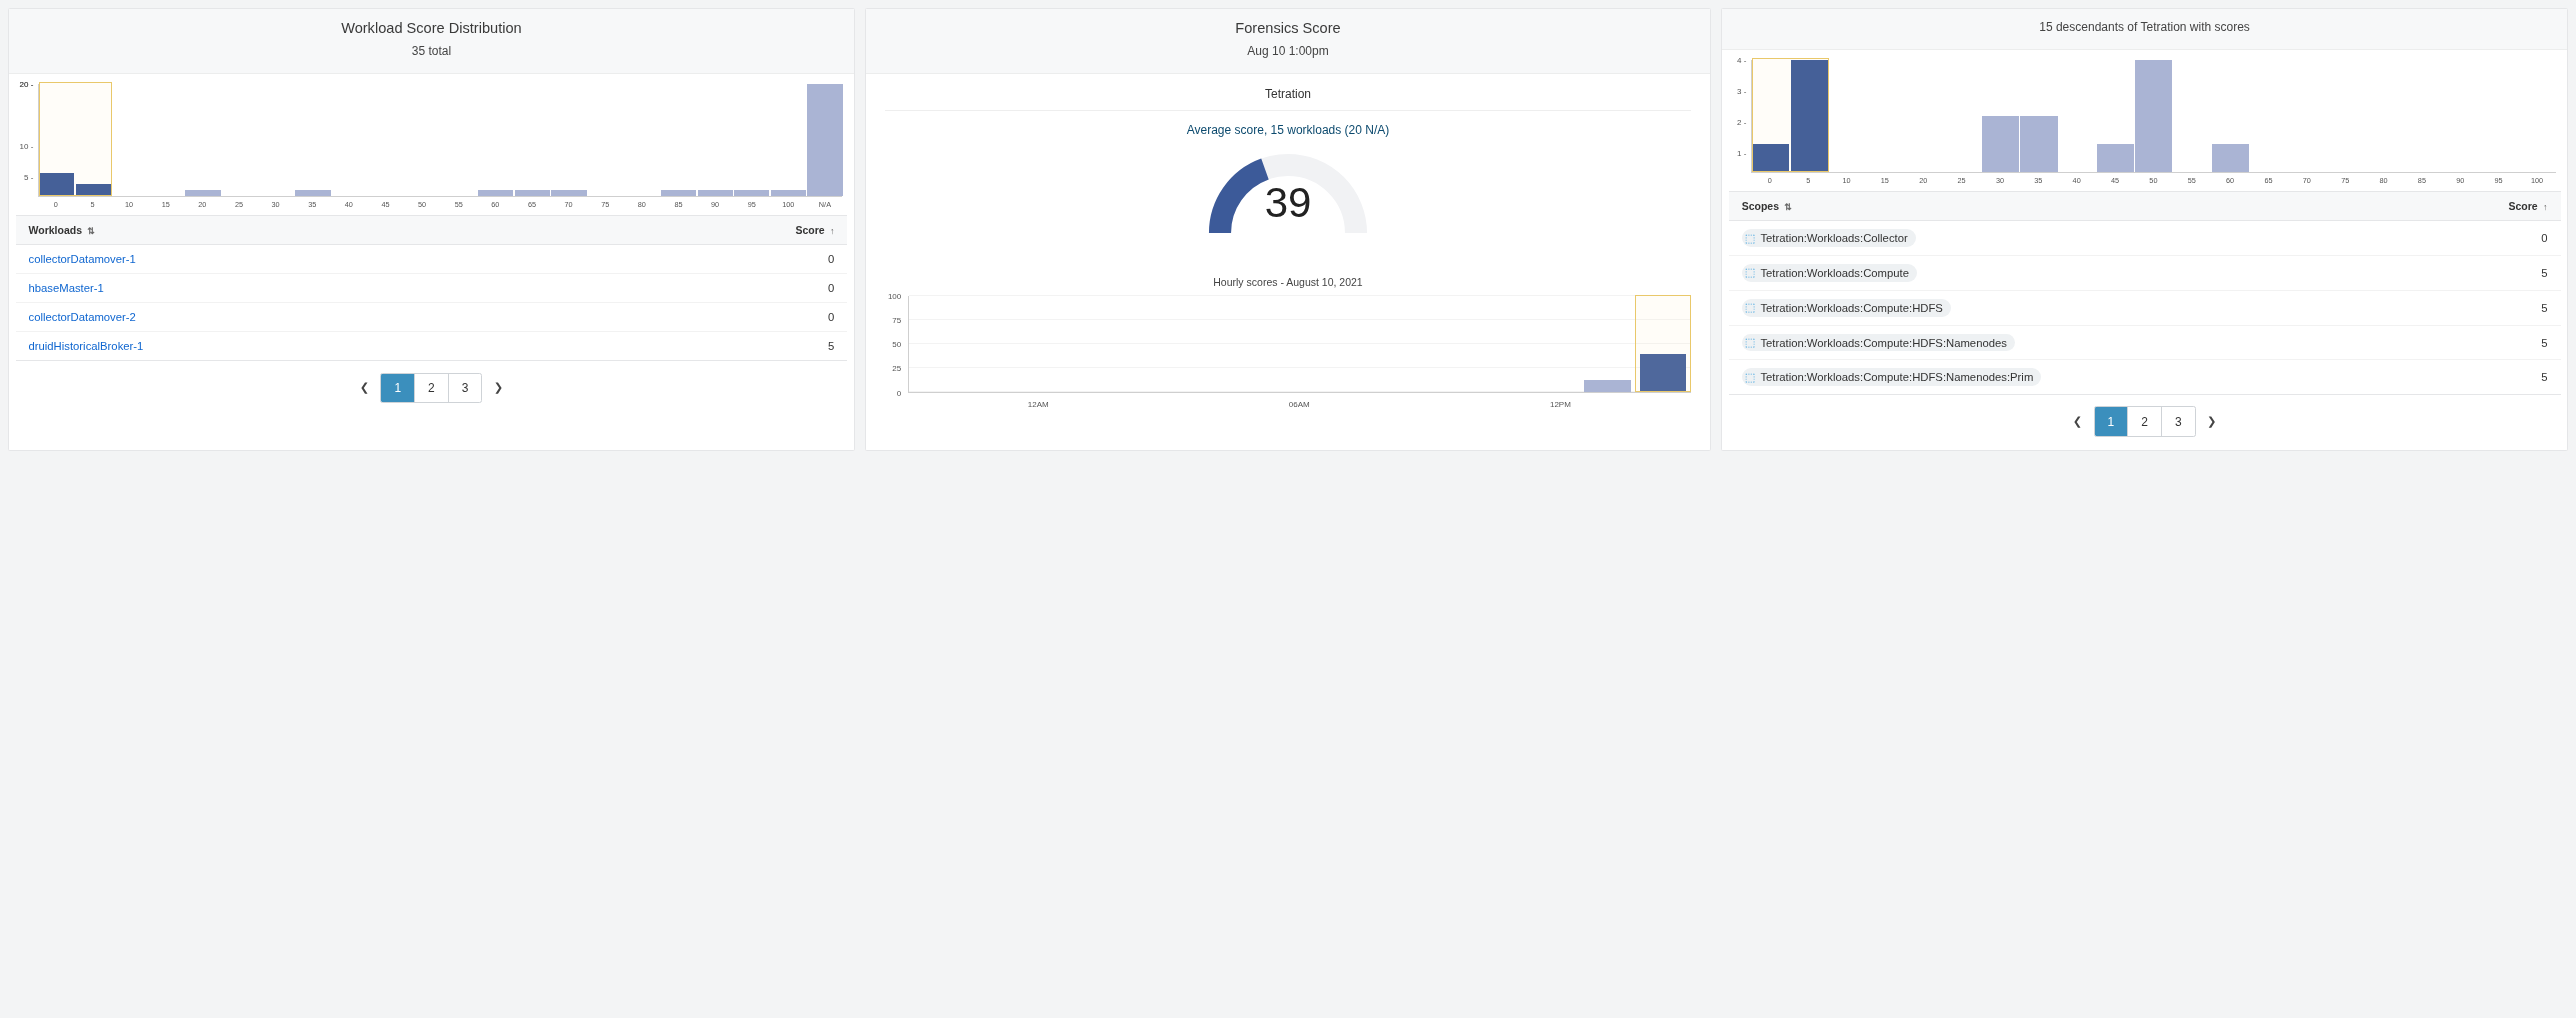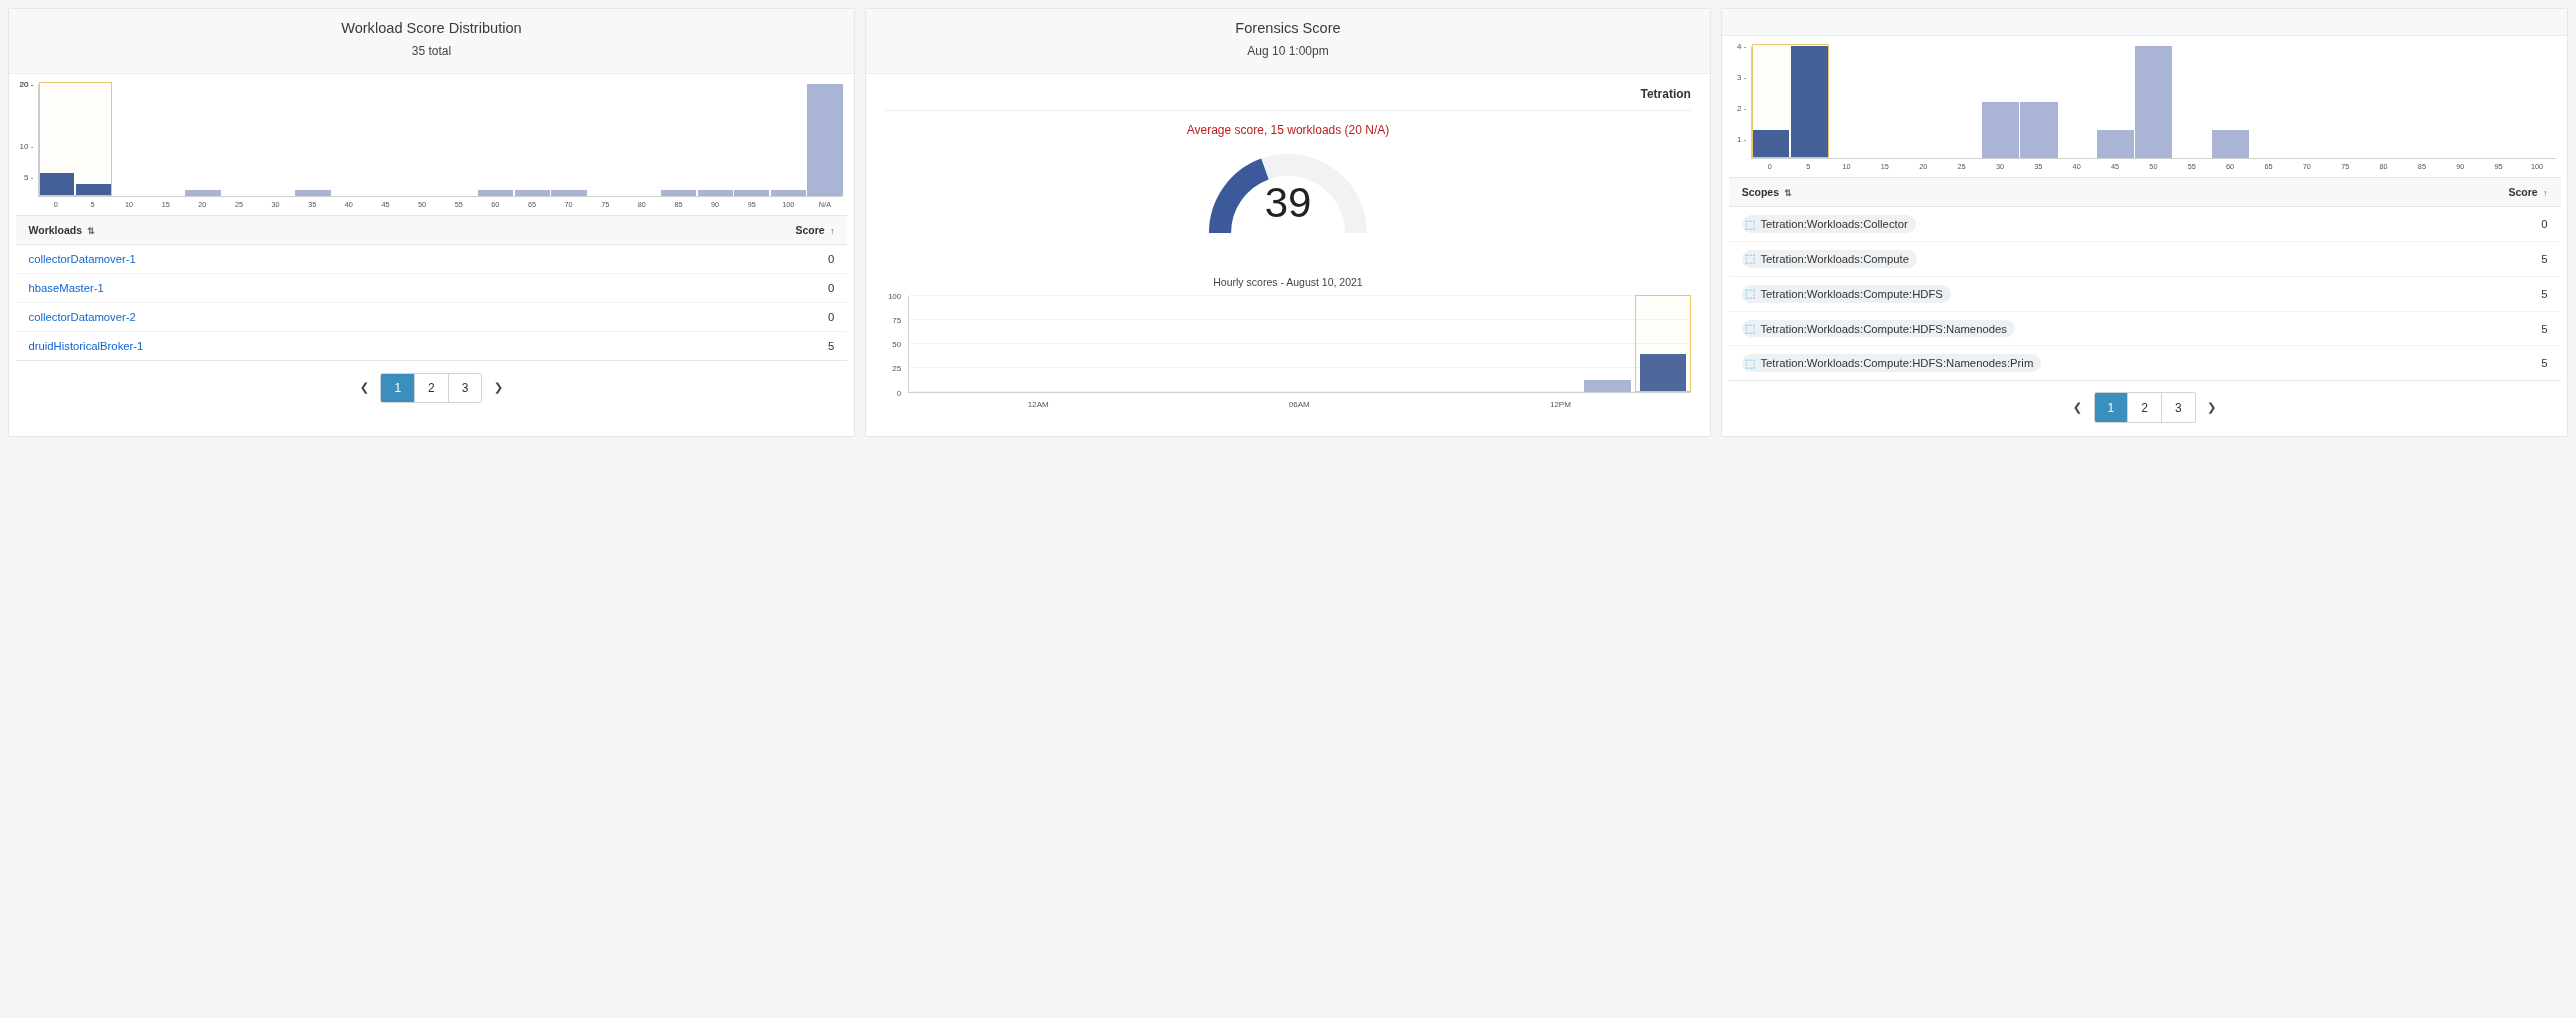--- a/index.html
+++ b/index.html
@@ -174,28 +174,27 @@
   }
   .pager .pages span:last-child { border-right: none; }
   .pager .pages span.active {
     background: #3b8fbd;
     color: #fff;
   }
 
   
   .center-body { text-align: center; padding: 8px 14.6px 14.6px; }
   .scope-name {
-    font-weight: 700;
+    font-weight: 400;
     font-size: 12px;
     padding: 4.9px 0 9.7px;
     border-bottom: 0.8px solid #eee;
     margin: 0 4.9px 11.3px;
-    text-align: right;
-  }
-  .avg-label { font-size: 12px; color: #b91c1c; margin-bottom: 11.3px; }
+  }
+  .avg-label { font-size: 12px; color: #0c4a6e; margin-bottom: 11.3px; }
   .gauge-wrap {
     position: relative;
     width: 170px;
     height: 105px;
     margin: 0 auto 22.6px;
   }
   .gauge-wrap svg { width: 100%; height: auto; }
   .gauge-val {
     position: absolute;
     left: 50%;
@@ -418,20 +417,21 @@
             <span>12AM</span>
             <span>06AM</span>
             <span>12PM</span>
           </div>
       </div>
     </div>
   </div>
 
   <div class="panel">
     <div class="panel-header">
+      <div class="panel-sub">15 descendants of Tetration with scores</div>
     </div>
     <div class="panel-body">
       <div class="barchart">
         <div class="y-ticks" id="right-y">
             <span style="bottom: 25%;">1 -</span>
             <span style="bottom: 50%;">2 -</span>
             <span style="bottom: 75%;">3 -</span>
             <span style="bottom: 100%;">4 -</span>
           </div>
         <div class="bars-area" id="right-bars">

